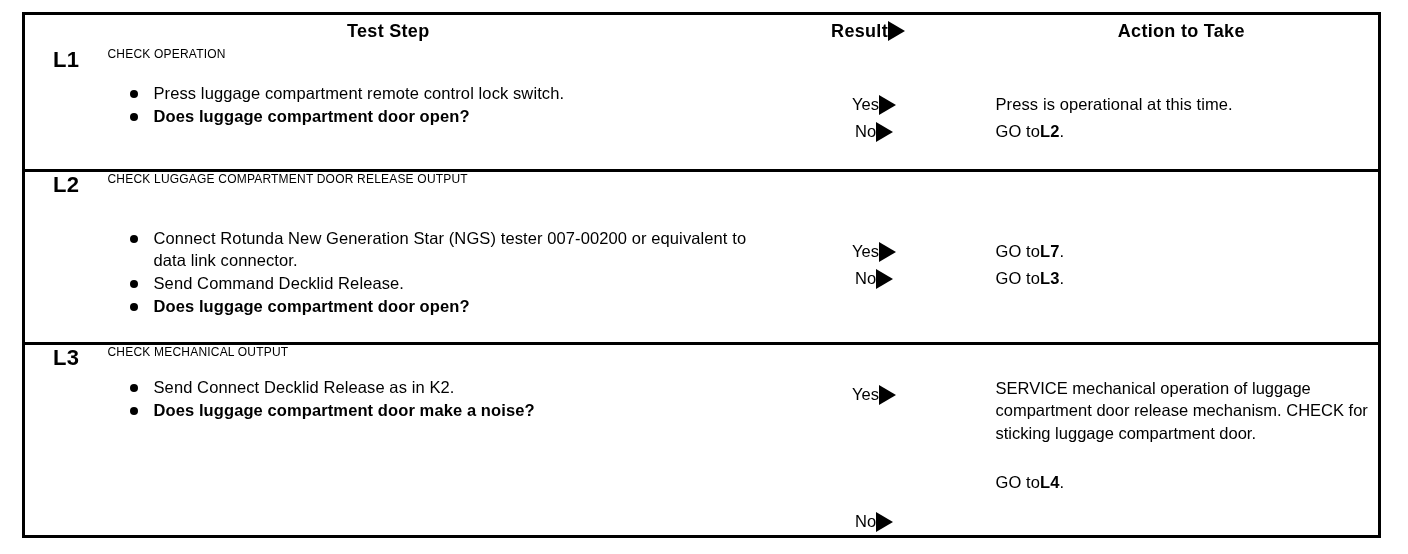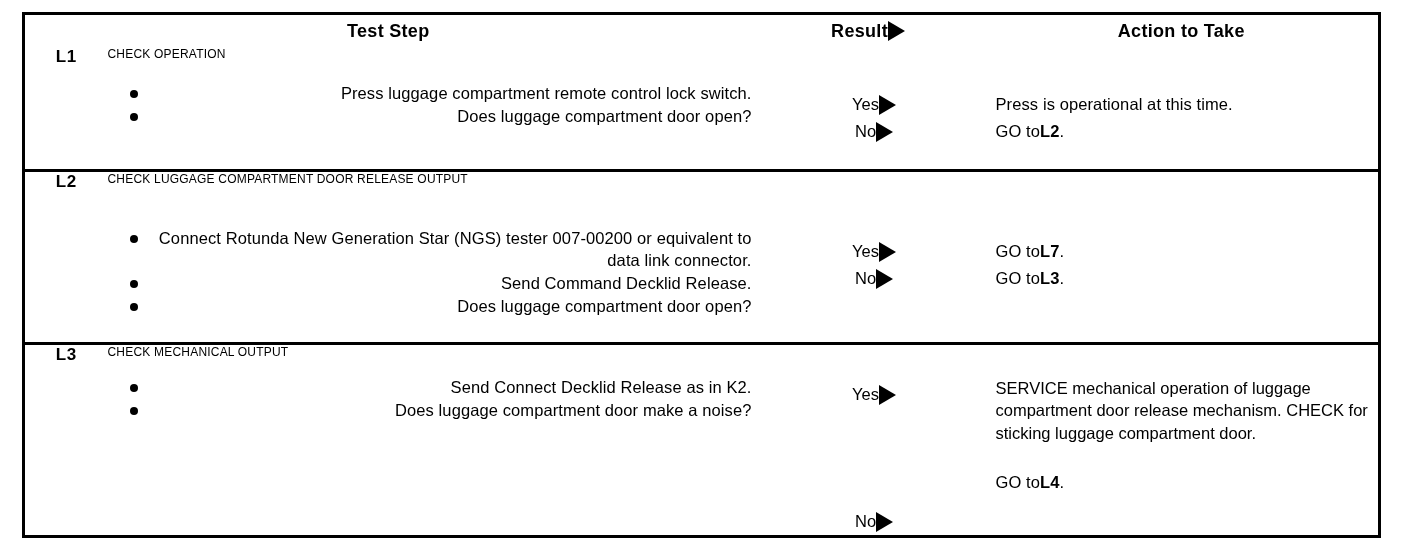--- a/index.html
+++ b/index.html
@@ -70,40 +70,39 @@
 
   
   .row-sep > td { border-top: 3px solid #000; }
 
   
   .v-right-2 { border-right: 2px solid #000; }
 
   
   .step-id {
     font-weight: bold;
-    font-size: 17px;
+    font-size: 22px;
     text-align: center;
     padding-top: 9px;
     letter-spacing: 0.5px;
   }
   .step-id-sep { border-bottom: 2px solid #000; }
 
   
   .step-title {
     font-size: 12px;
     padding: 7px 8px 6px 10px;
     line-height: 1.25;
     letter-spacing: 0.2px;
     border-bottom: 2px solid #000;
   }
 
   
   .step-body {
     padding: 8px 10px 10px 10px;
-    text-align: right;
   }
   ul.bullets {
     list-style: none;
     margin: 0;
     padding: 0;
   }
   ul.bullets li {
     position: relative;
     padding-left: 46px;
     font-size: 16.5px;
@@ -113,21 +112,21 @@
   }
   ul.bullets li .dot {
     position: absolute;
     left: 22px;
     top: 7px;
     width: 8px;
     height: 8px;
     background: #000;
     border-radius: 50%;
   }
-  ul.bullets li.bold { font-weight: normal; }
+  ul.bullets li.bold { font-weight: bold; }
   .res-row {
     display: flex;
     align-items: center;
     justify-content: center;
     padding: 0 4px 0 18px;
     font-size: 16.5px;
     line-height: 1.4;
     height: 27px;
   }
   .res-label { font-weight: normal; }

